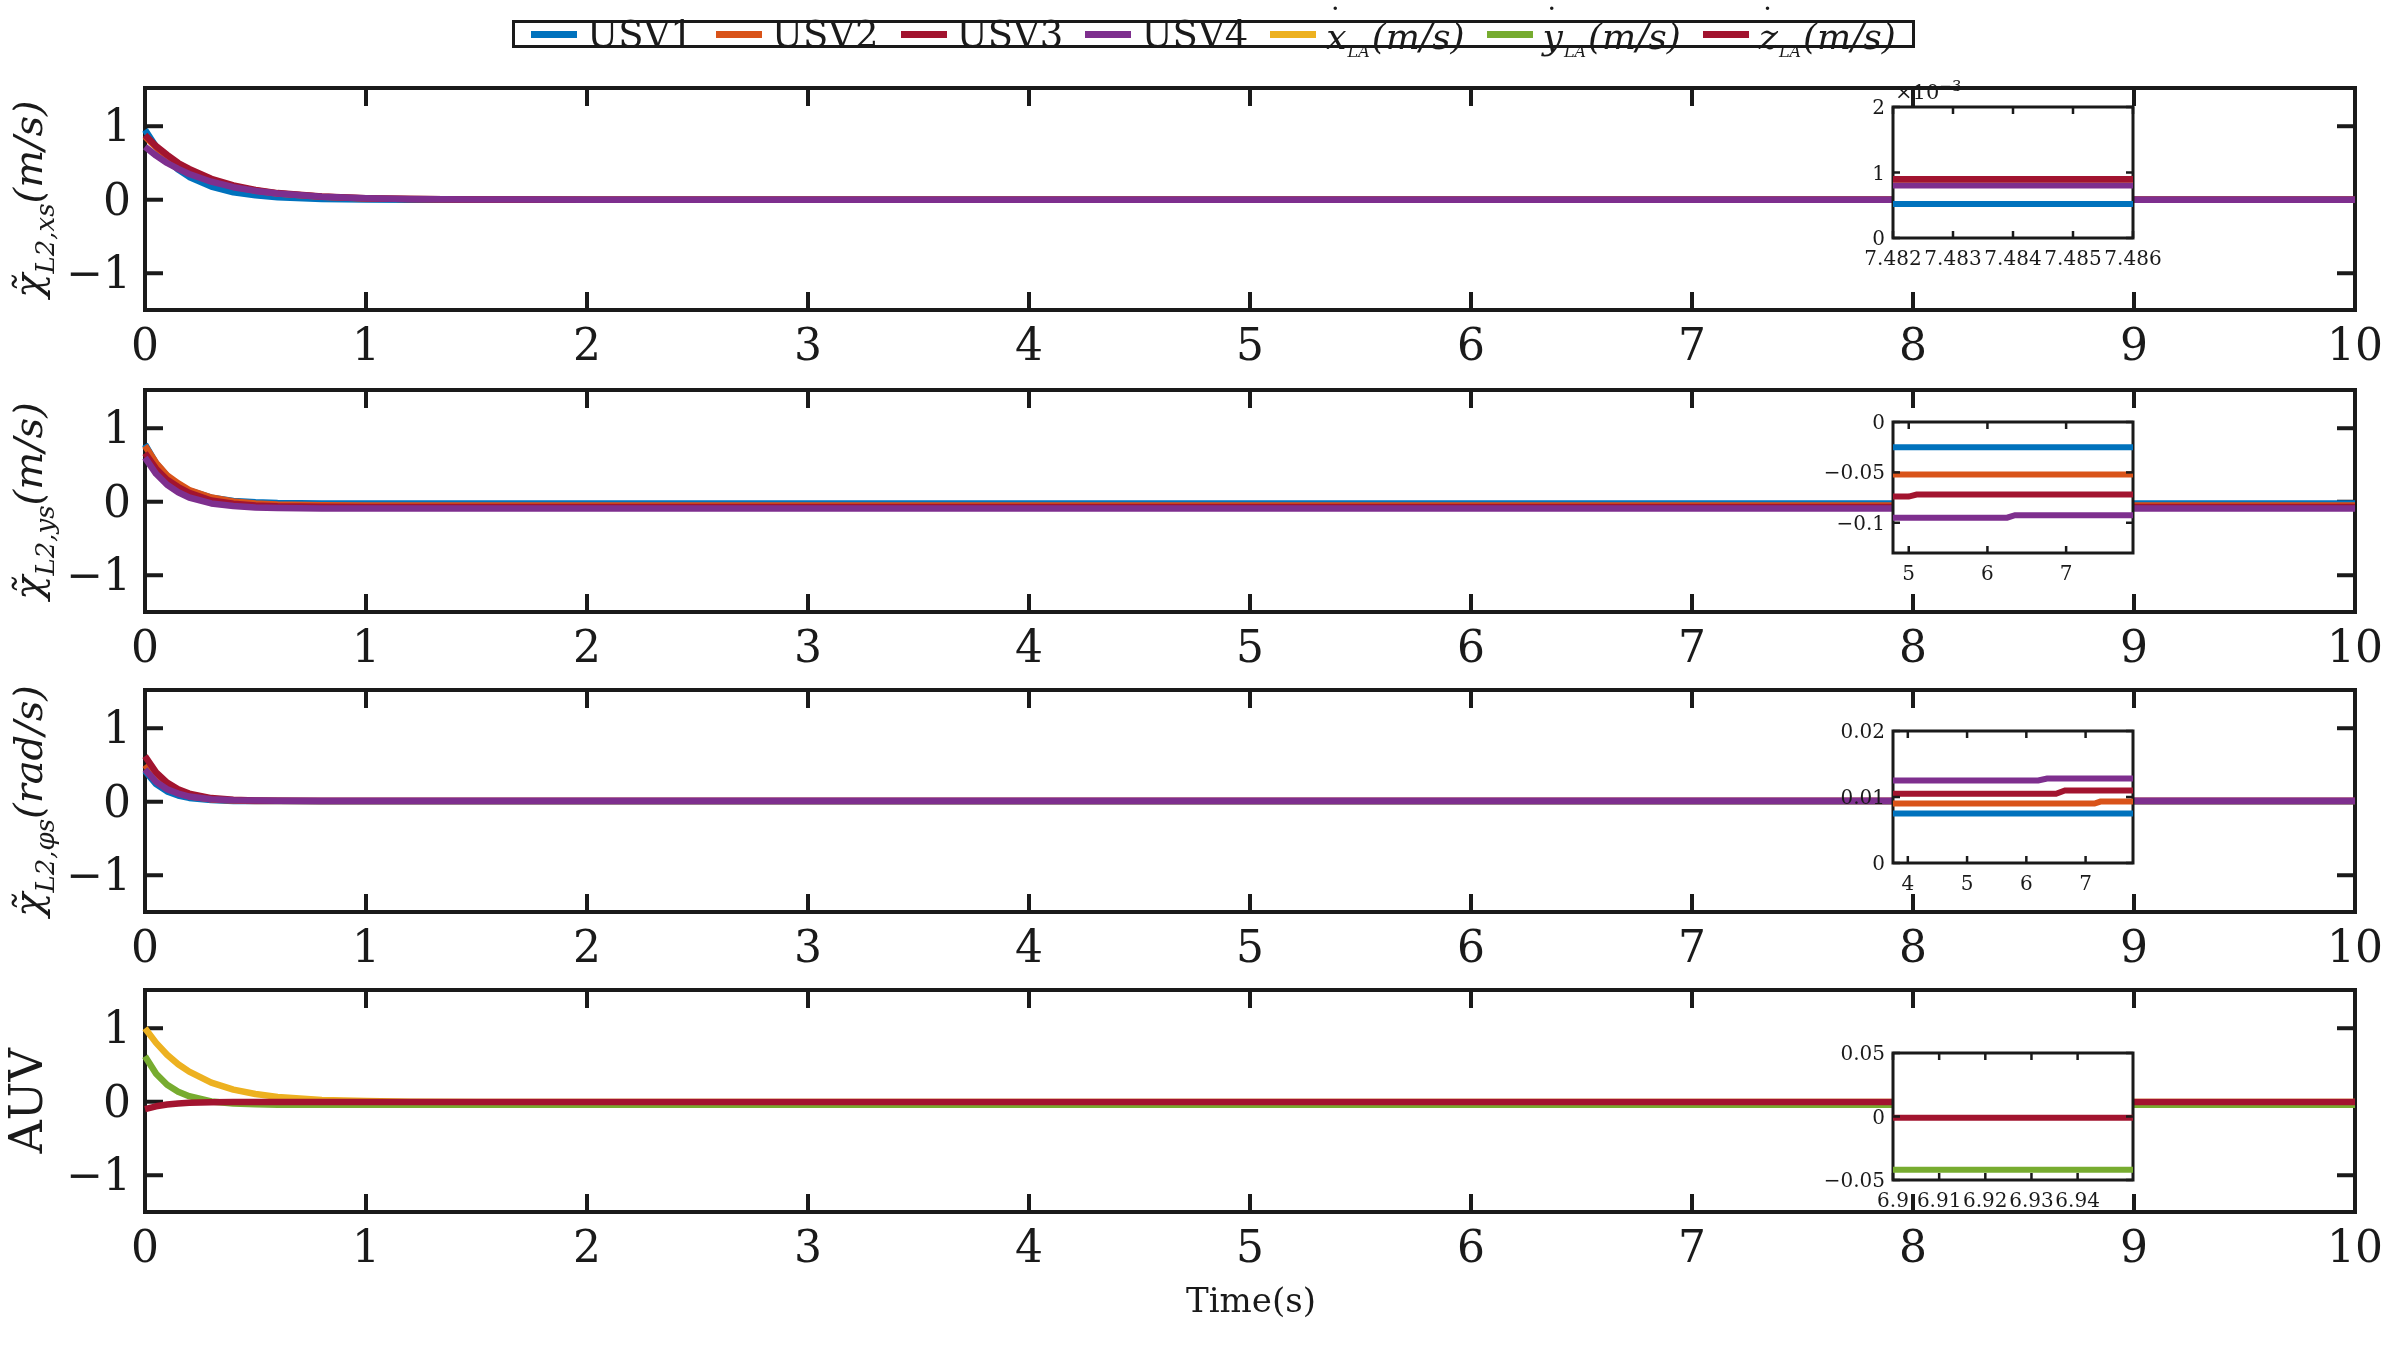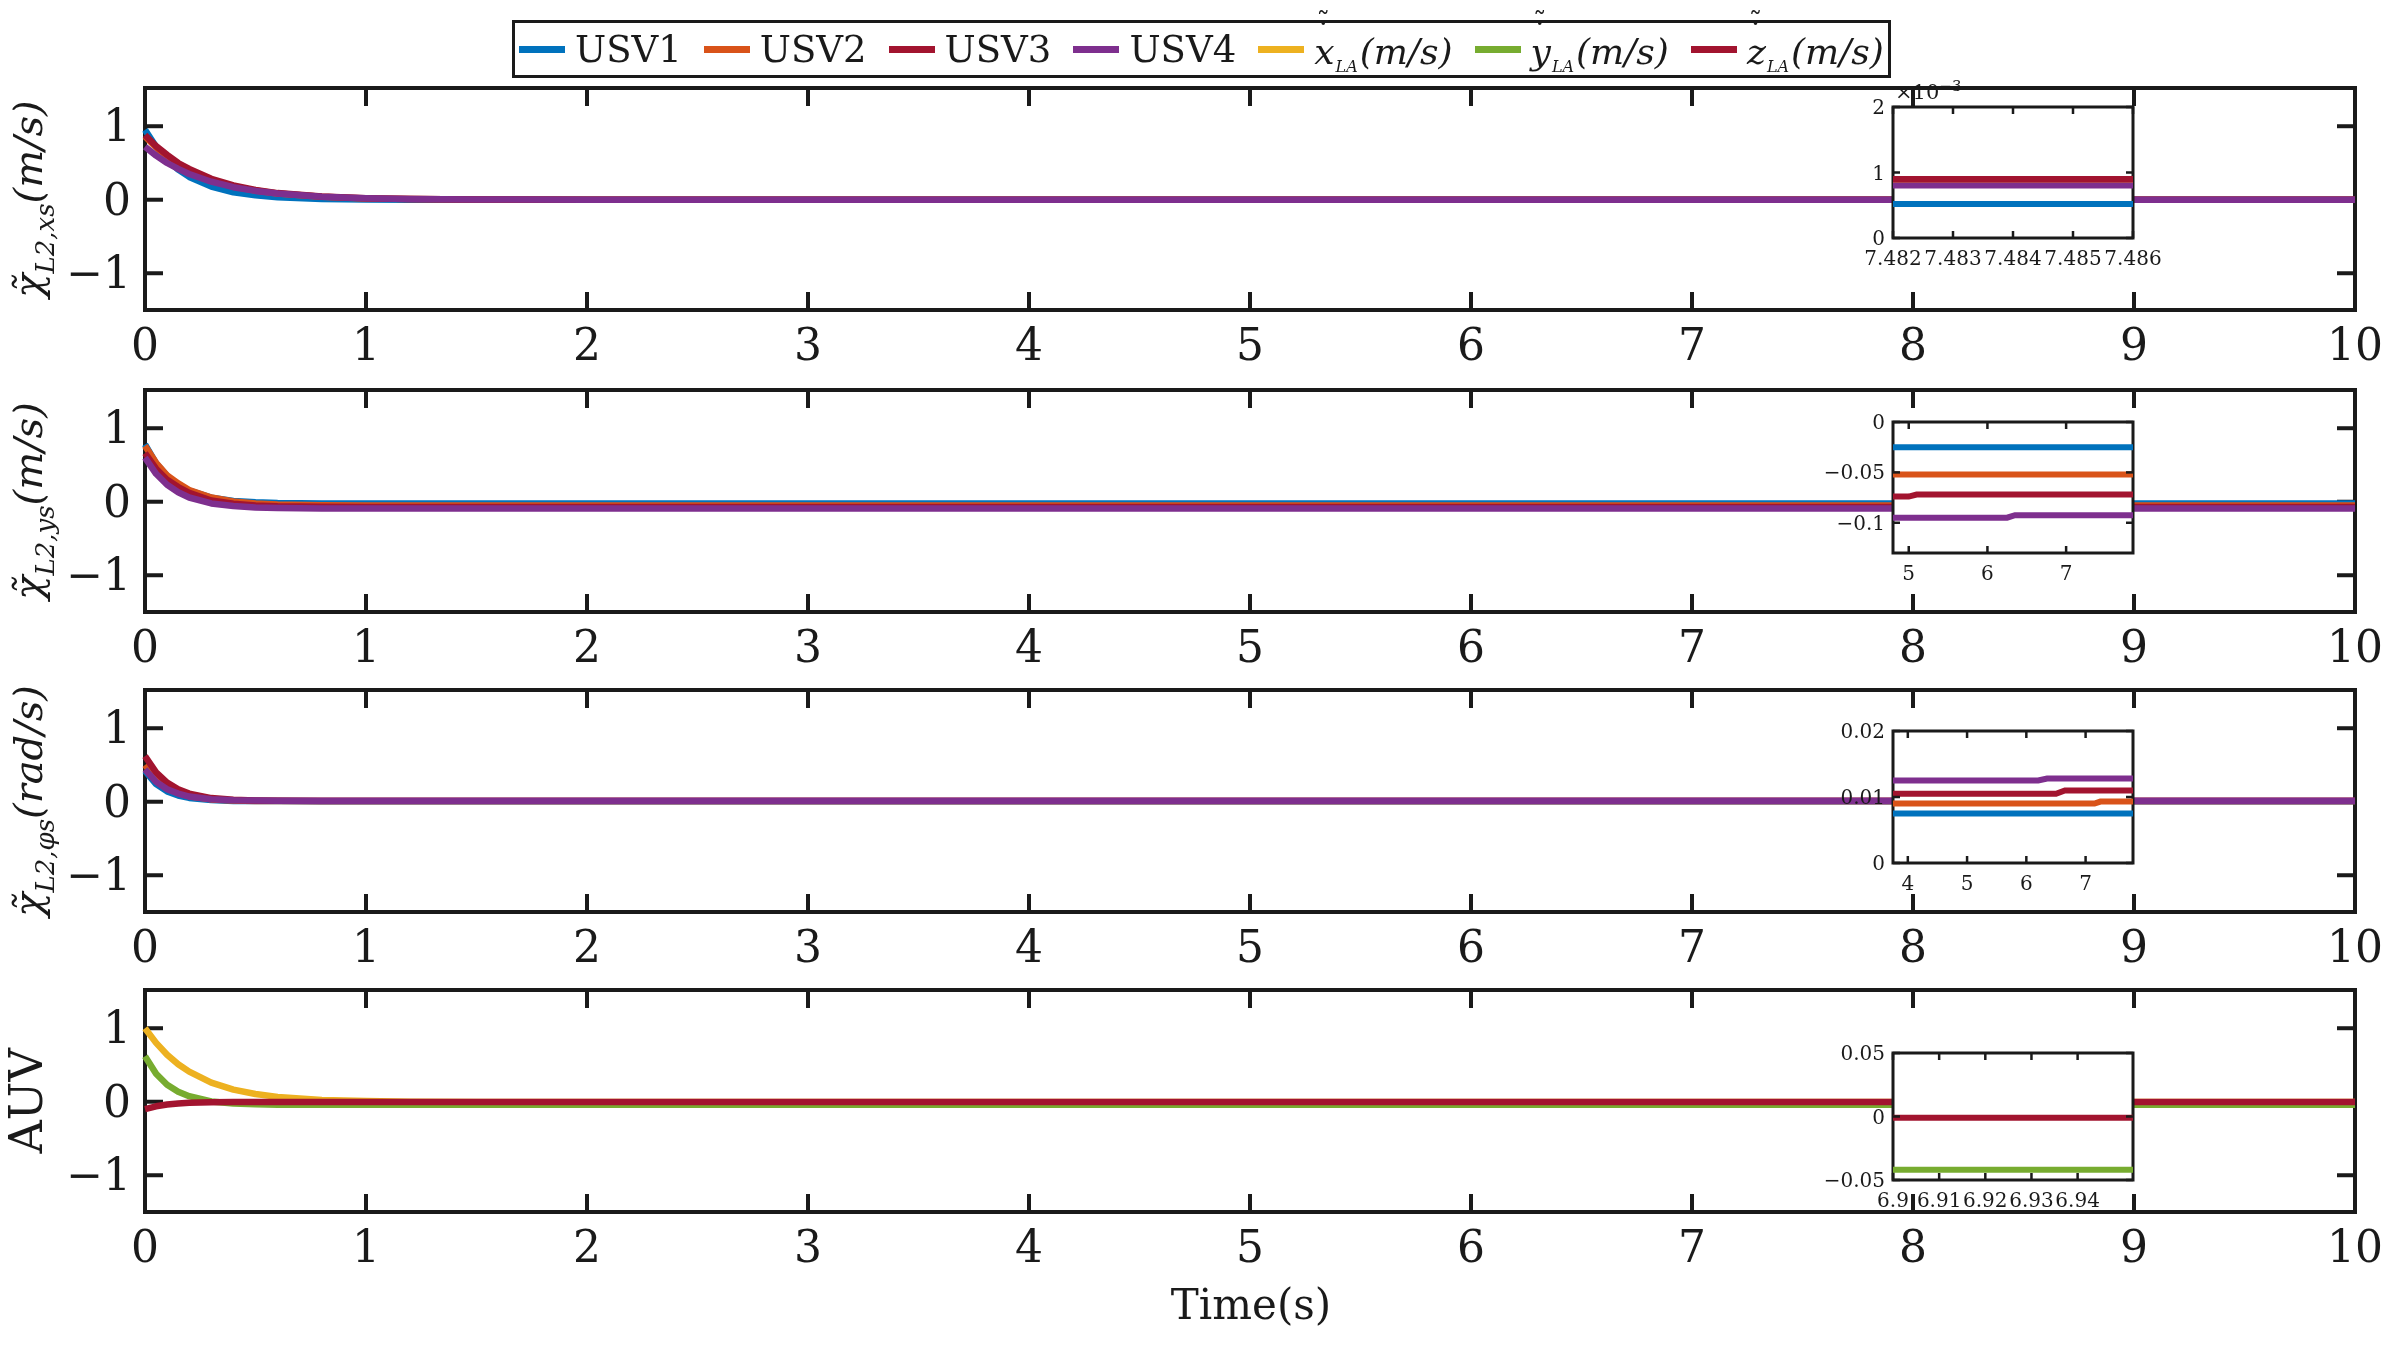--- a/index.html
+++ b/index.html
@@ -7,42 +7,42 @@
     position:relative;
     width:2391px;height:1371px;
     background:#ffffff;
     font-family:"DejaVu Serif", serif;
     color:#1a1a1a;
     overflow:hidden;
   }
   svg{position:absolute;left:0;top:0;}
   .legend{
     position:absolute;
-    left:512px;top:20px;height:58px;
+    left:512px;top:20px;height:28px;
     display:flex;align-items:center;
     gap:22px;
-    padding:0 4px;
+    padding:0 16px;
     border:3px solid #1a1a1a;
     background:#ffffff;
     box-sizing:border-box;
   }
   .legend-item{display:flex;align-items:center;gap:10px;}
   .swatch{display:inline-block;width:46px;height:7px;}
   .legend-label{font-size:37px;line-height:1;}
   .mbase{position:relative;display:inline-block;font-style:italic;padding-top:6px;line-height:1;}
   .mbase .dot{position:absolute;top:-8px;left:45%;transform:translateX(-50%);font-style:normal;font-size:30px;line-height:1;}
   .mbase .tilde{position:absolute;top:-19px;left:45%;transform:translateX(-50%);font-style:normal;font-size:27px;line-height:1;}
   .msub{font-size:16px;font-style:italic;position:relative;top:8px;margin-left:1px;}
   .munit{font-style:italic;font-size:36px;margin-left:2px;}
   .mvar{font-size:36px;}
   .xlabel{
     position:absolute;
     left:1251px;top:1280px;
     transform:translateX(-50%);
-    font-size:42px;
+    font-size:34px;
   }
 </style>
 </head>
 <body>
 
 <div class="figure">
 
   <div class="legend" id="legend">
       <span class="legend-item">
         <span class="swatch" style="background: rgb(0, 114, 189);"></span>

